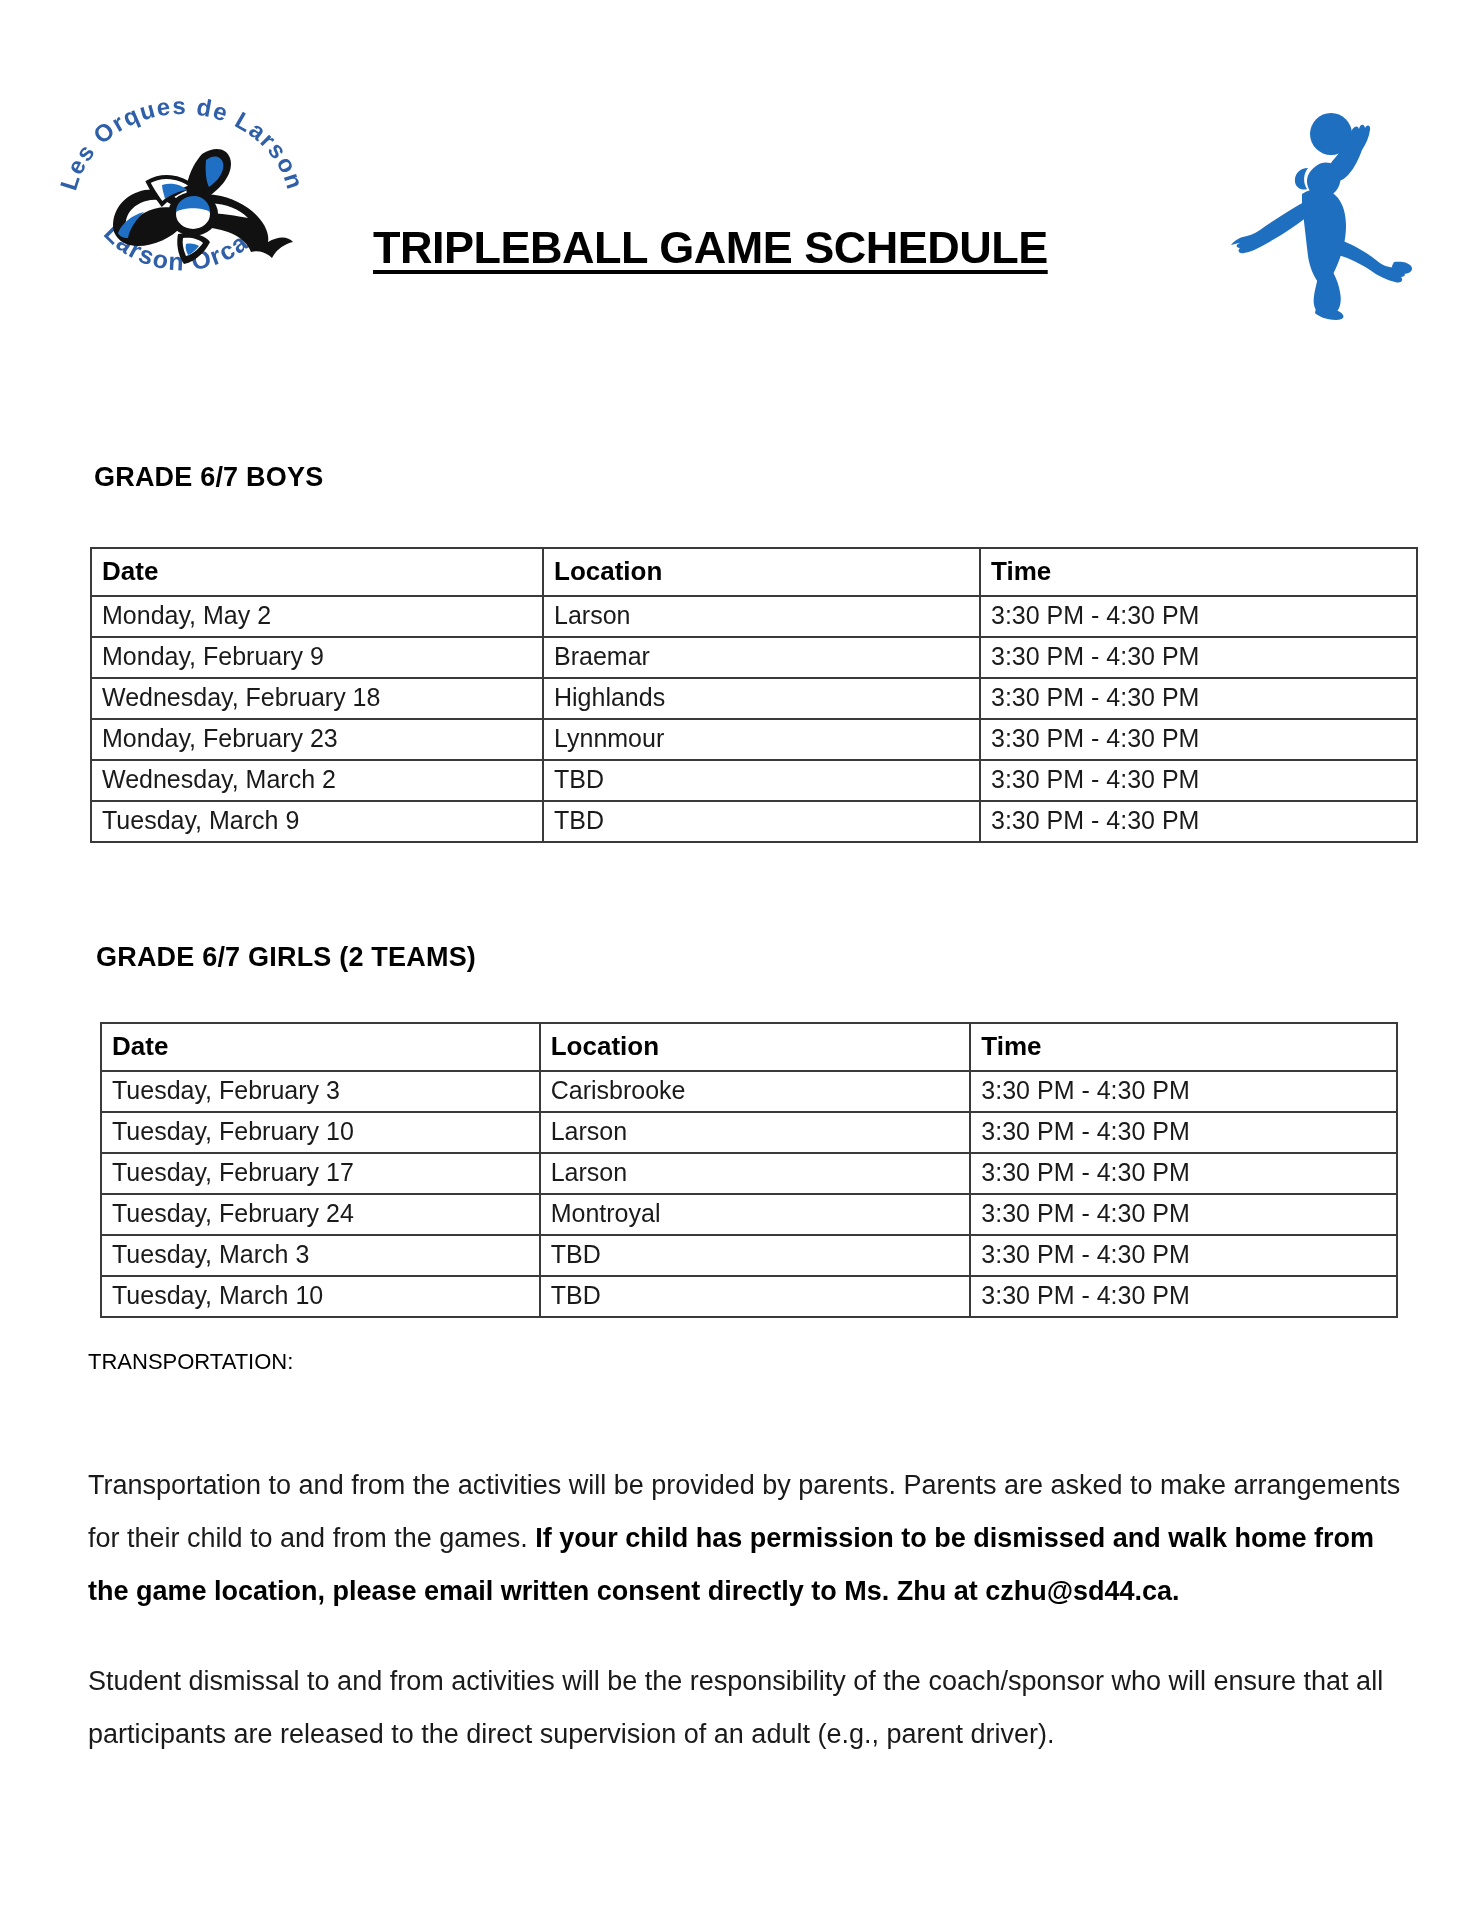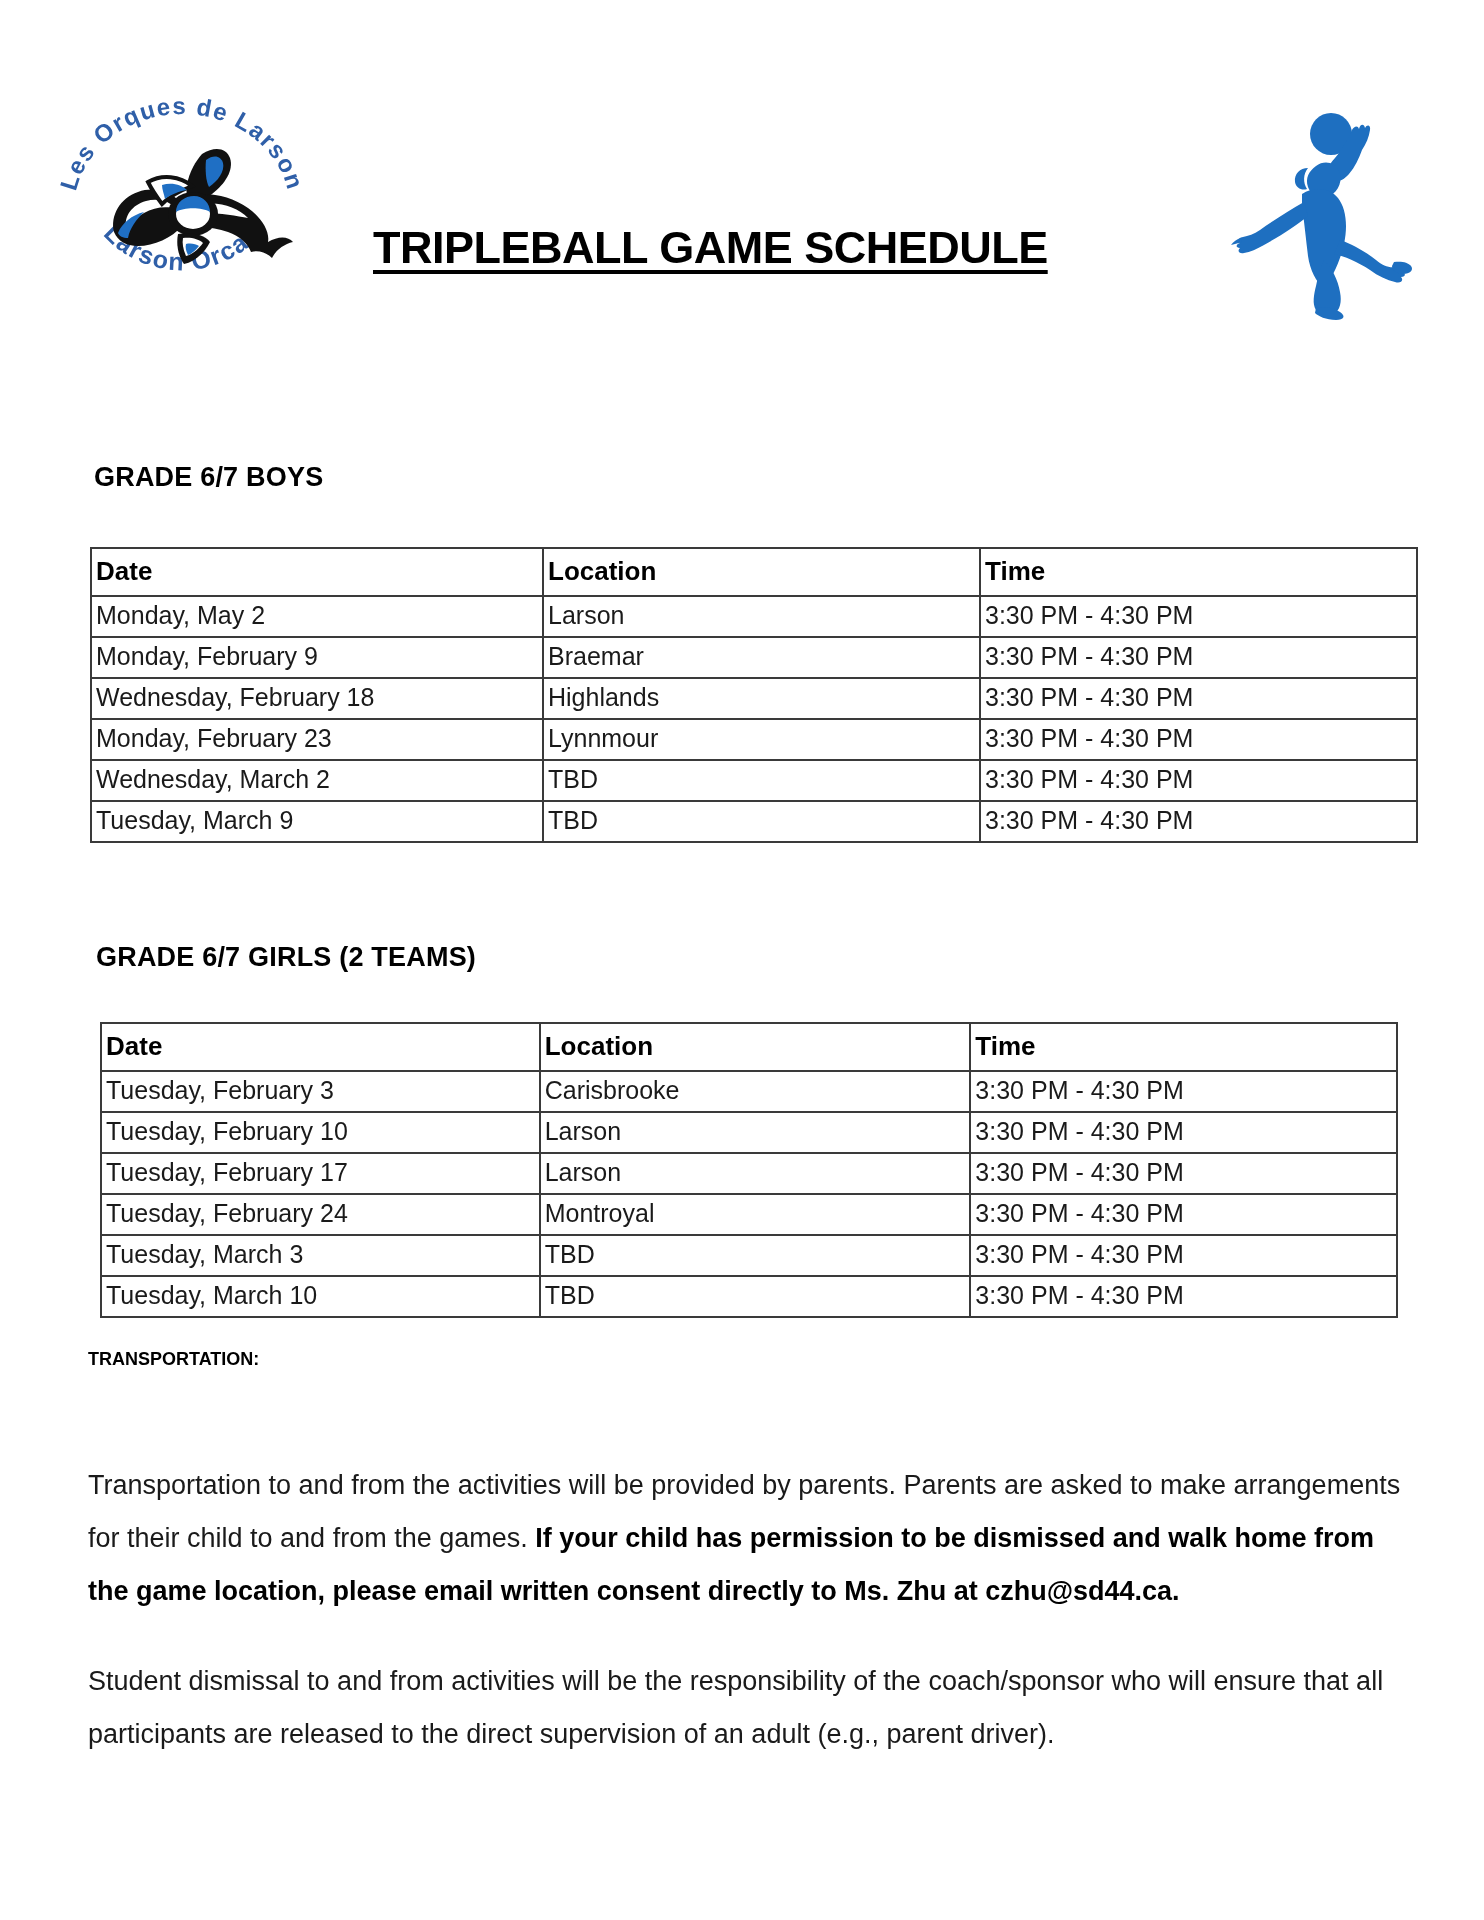--- a/index.html
+++ b/index.html
@@ -72,21 +72,21 @@
   .sec2-heading { position: absolute; left: 96px; top: 942px; }
 
   table.sched {
     border-collapse: collapse;
     table-layout: fixed;
     font-size: 25px;
     color: #1a1a1a;
   }
   table.sched td, table.sched th {
     border: 2px solid #3a3a3a;
-    padding: 2px 8px 4px 4px;
+    padding: 2px 8px 4px 10px;
     text-align: left;
     font-weight: normal;
     height: 33px;
     vertical-align: middle;
     overflow: hidden;
     white-space: nowrap;
   }
   table.sched th {
     font-weight: bold;
     color: #000000;
@@ -101,22 +101,22 @@
   #table-girls { position: absolute; left: 100px; top: 1022px; width: 1298px; }
   #table-girls .col-date { width: 436px; }
   #table-girls .col-loc  { width: 428px; }
   #table-girls .col-time { width: 424px; }
 
   
   .transport-heading {
     position: absolute;
     left: 88px;
     top: 1349px;
-    font-size: 18px;
-    font-weight: bold;
+    font-size: 22px;
+    font-weight: normal;
   }
 
   .para {
     position: absolute;
     left: 88px;
     width: 1320px;
     font-size: 27px;
     line-height: 53px;
     color: #1a1a1a;
   }

